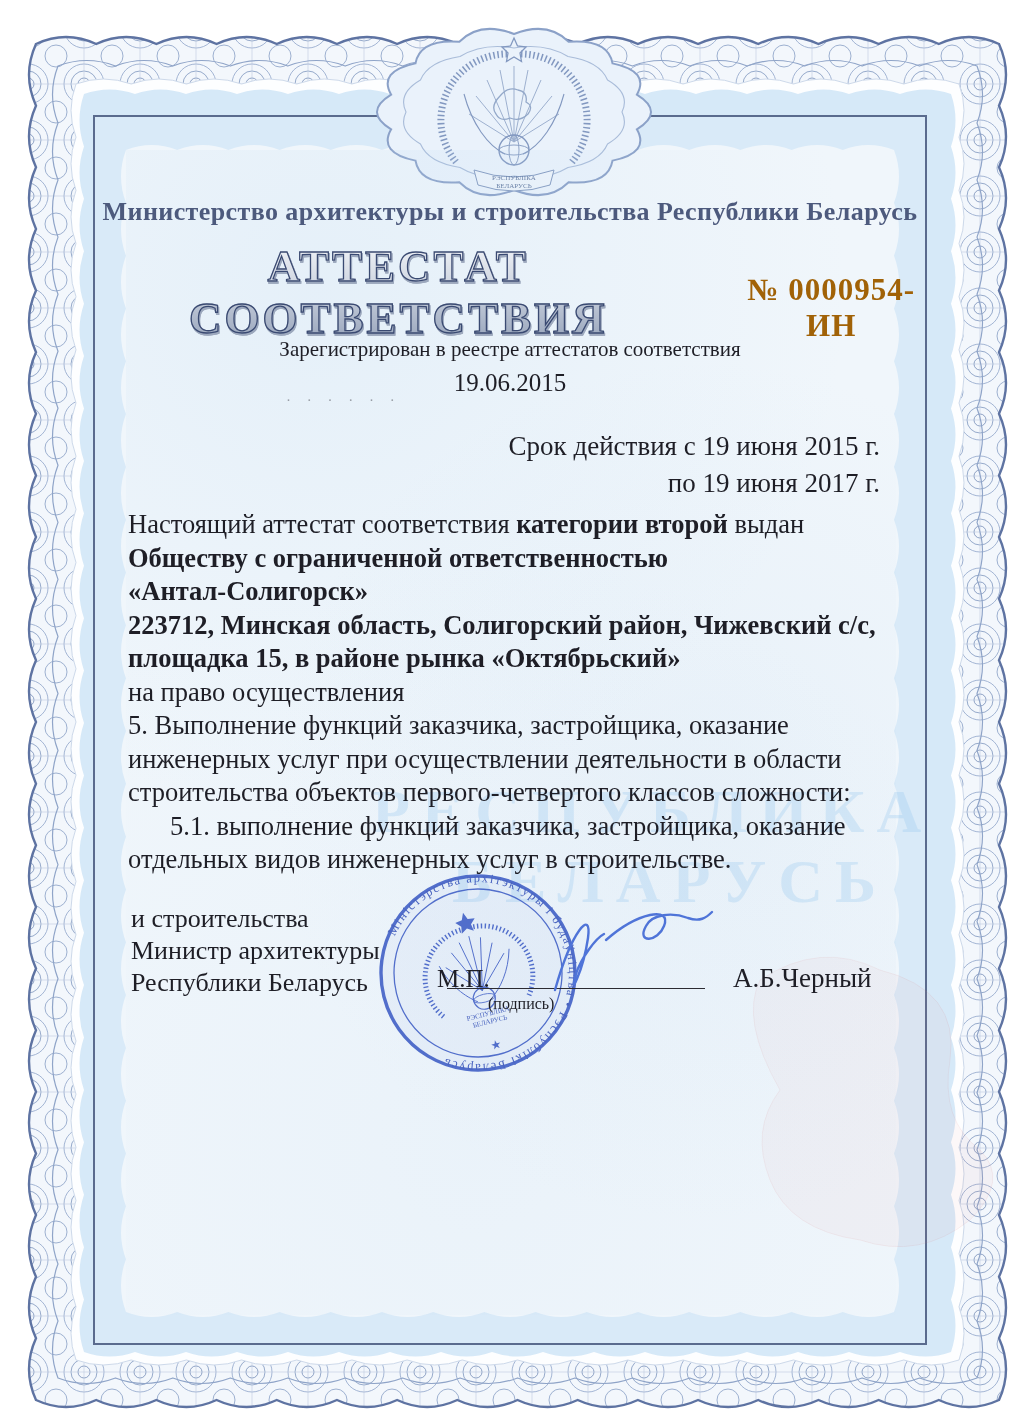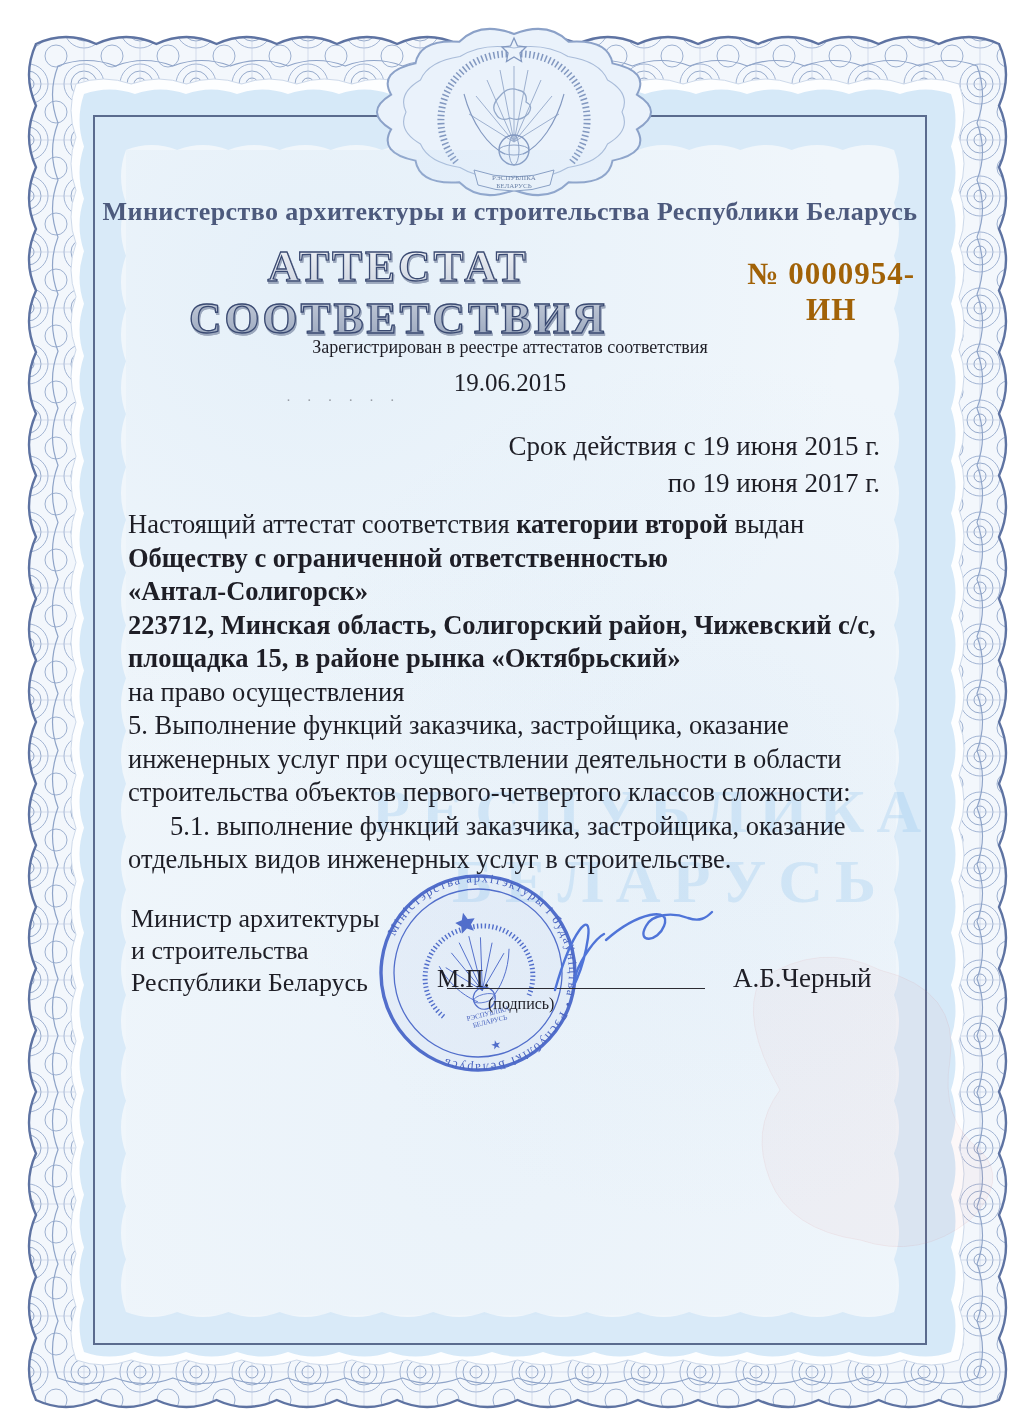--- a/index.html
+++ b/index.html
@@ -5,28 +5,28 @@
   html,body{margin:0;padding:0;background:#ffffff;}
   .scan{position:relative;width:1035px;height:1424px;background:#ffffff;overflow:hidden;
         font-family:"Liberation Serif","DejaVu Serif",serif;}
   svg.layer{position:absolute;left:0;top:0;width:1035px;height:1424px;}
   #borders{z-index:1;}
   .watermark{position:absolute;z-index:2;color:rgba(150,198,238,0.30);font-weight:bold;
              letter-spacing:12px;font-size:62px;white-space:nowrap;}
   .txt{position:absolute;z-index:3;color:#1e1e26;}
   .center{left:93px;width:834px;text-align:center;}
   .ministry{top:197px;font-size:26px;font-weight:bold;color:#4d5a7d;letter-spacing:0.4px;}
-  .title-row{top:240px;display:flex;justify-content:center;align-items:center;gap:32px;}
+  .title-row{top:240px;display:flex;justify-content:center;align-items:flex-end;gap:32px;}
   .big-title{font-size:45px;font-weight:bold;letter-spacing:3px;
              background:linear-gradient(180deg,#f4f6f9 0%,#cdd4e0 45%,#96a3ba 100%);
              -webkit-background-clip:text;background-clip:text;color:transparent;
              -webkit-text-stroke:1.3px #3a4a72;
              filter:drop-shadow(1.5px 2px 0 rgba(45,60,100,0.40));}
   .cert-no{font-size:31px;font-weight:bold;color:#a16207;letter-spacing:1px;}
-  .reg1{top:337px;font-size:18px;}
+  .reg1{top:337px;font-size:21px;}
   .reg2{top:369px;font-size:25px;}
   .dots{top:392px;left:286px;width:380px;z-index:3;position:absolute;
         color:rgba(55,55,65,0.45);font-size:15px;letter-spacing:6px;}
   .val1{top:431px;right:155px;font-size:27px;}
   .val2{top:468px;right:155px;font-size:27px;}
   .right-align{text-align:right;position:absolute;z-index:3;color:#1e1e26;}
   .body-text{top:508px;left:128px;width:762px;font-size:26.5px;line-height:33.5px;}
   .body-text .b{font-weight:bold;}
   .indent1{ text-indent:42px;}
   .sig-title{top:903px;left:131px;font-size:26px;line-height:32px;}
@@ -126,22 +126,22 @@
     <div class="b">Обществу с ограниченной ответственностью</div>
     <div class="b">«Антал-Солигорск»</div>
     <div class="b">223712, Минская область, Солигорский район, Чижевский с/с,</div>
     <div class="b">площадка 15, в районе рынка «Октябрьский»</div>
     <div>на право осуществления</div>
     <div>5. Выполнение функций заказчика, застройщика, оказание инженерных услуг при осуществлении деятельности в области строительства объектов первого-четвертого классов сложности:</div>
     <div class="indent1">5.1. выполнение функций заказчика, застройщика, оказание отдельных видов инженерных услуг в строительстве.</div>
   </div>
 
   <div class="txt sig-title">
+    <div>и строительства</div>
     <div>Министр архитектуры</div>
-    <div>и строительства</div>
     <div>Республики Беларусь</div>
   </div>
 
   <svg class="layer" id="stamp-svg" viewBox="0 0 1035 1424" style="opacity:0.88;">
     <defs>
       <path id="stamp-circle" d="M -74.5 -52.2 A 91 91 0 0 1 74.5 -52.2 A 91 91 0 1 1 -74.5 -52.2"></path>
     </defs>
     <g transform="translate(478,973) rotate(-14)" stroke="#3d5cc5" fill="none">
       <circle r="97" stroke-width="3.4" fill="rgba(80,110,205,0.05)"></circle>
       <circle r="84" stroke-width="1.3"></circle>

